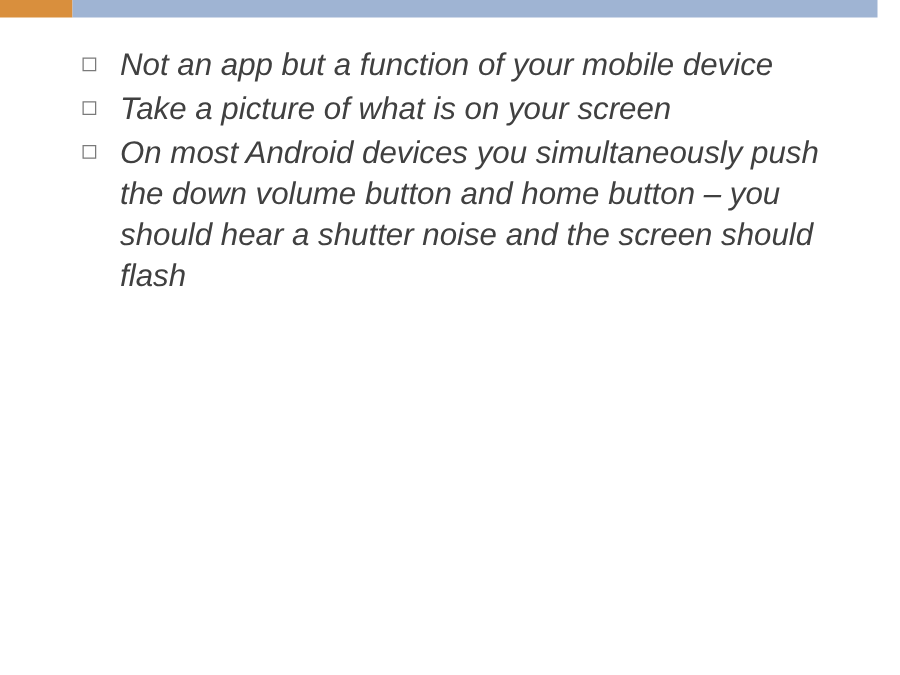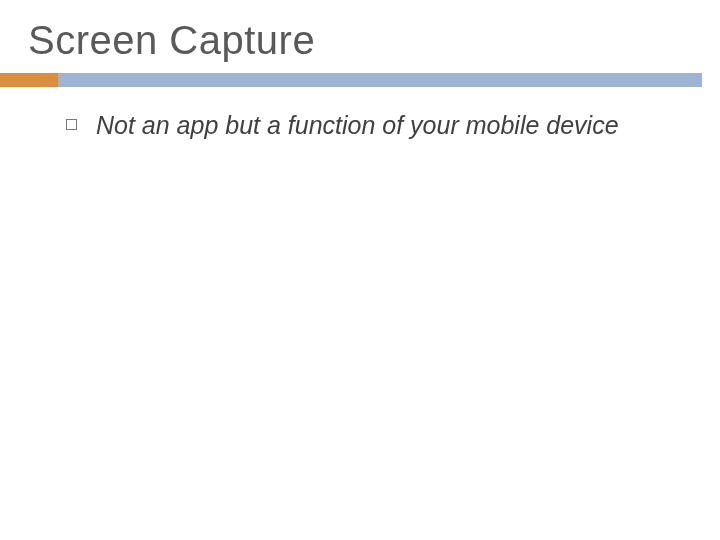--- a/index.html
+++ b/index.html
@@ -73,26 +73,27 @@
     border: 1.5px solid #7a7a7a;
     box-sizing: border-box;
     background: transparent;
   }
 </style>
 </head>
 <body>
 
 <div class="slide">
 
-  <div class="title">Screen Capture</div>
 
   <div class="rule-wrap">
     <div class="rule-accent"></div>
     <div class="rule-bar"></div>
   </div>
 
   <div class="content">
     <ul class="bullets">
       <li><span>Not an app but a function of your mobile device</span></li>
+      <li><span>Take a picture of what is on your screen</span></li>
+      <li><span>On most Android devices you simultaneously push the down volume button and home button – you should hear a shutter noise and the screen should flash</span></li>
     </ul>
   </div>
 
 </div>
 
 </body></html>

